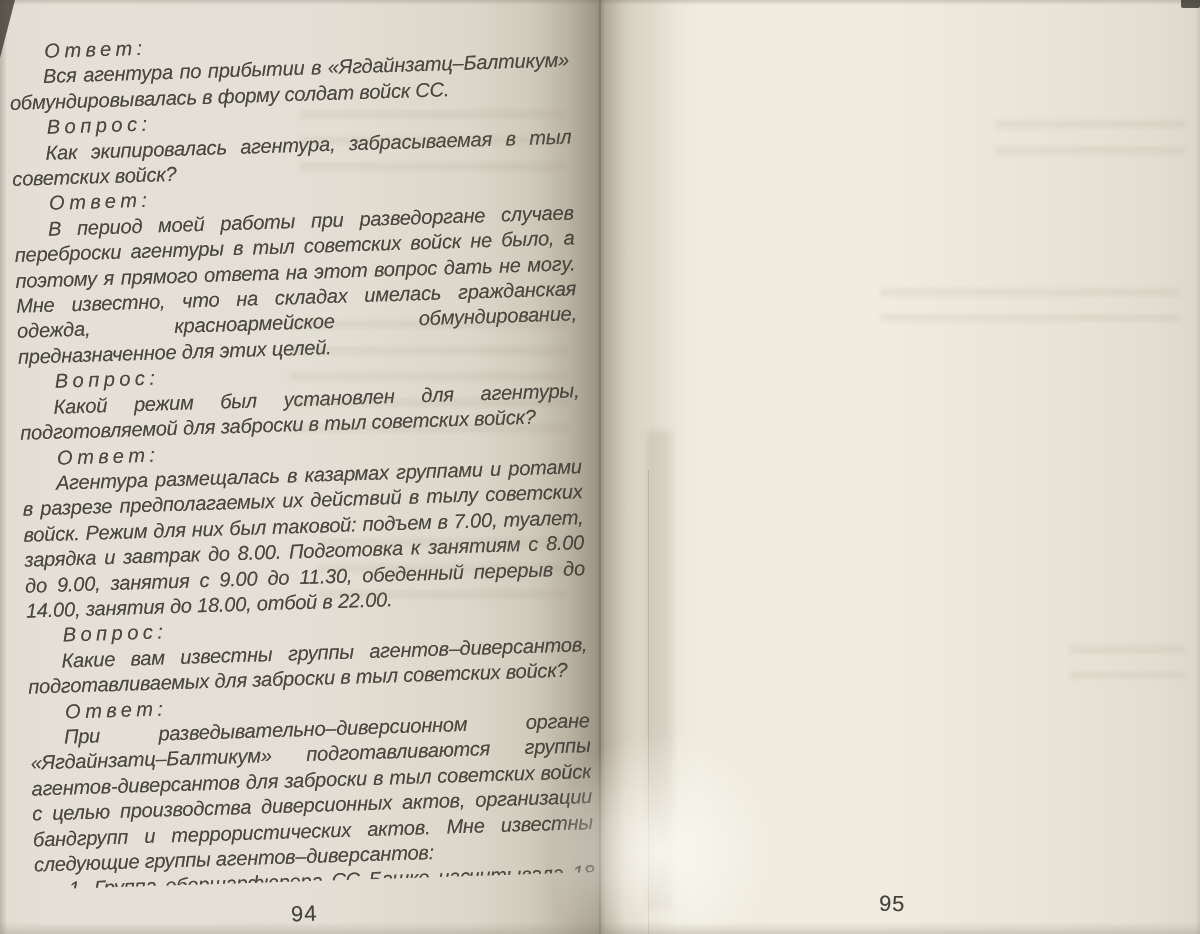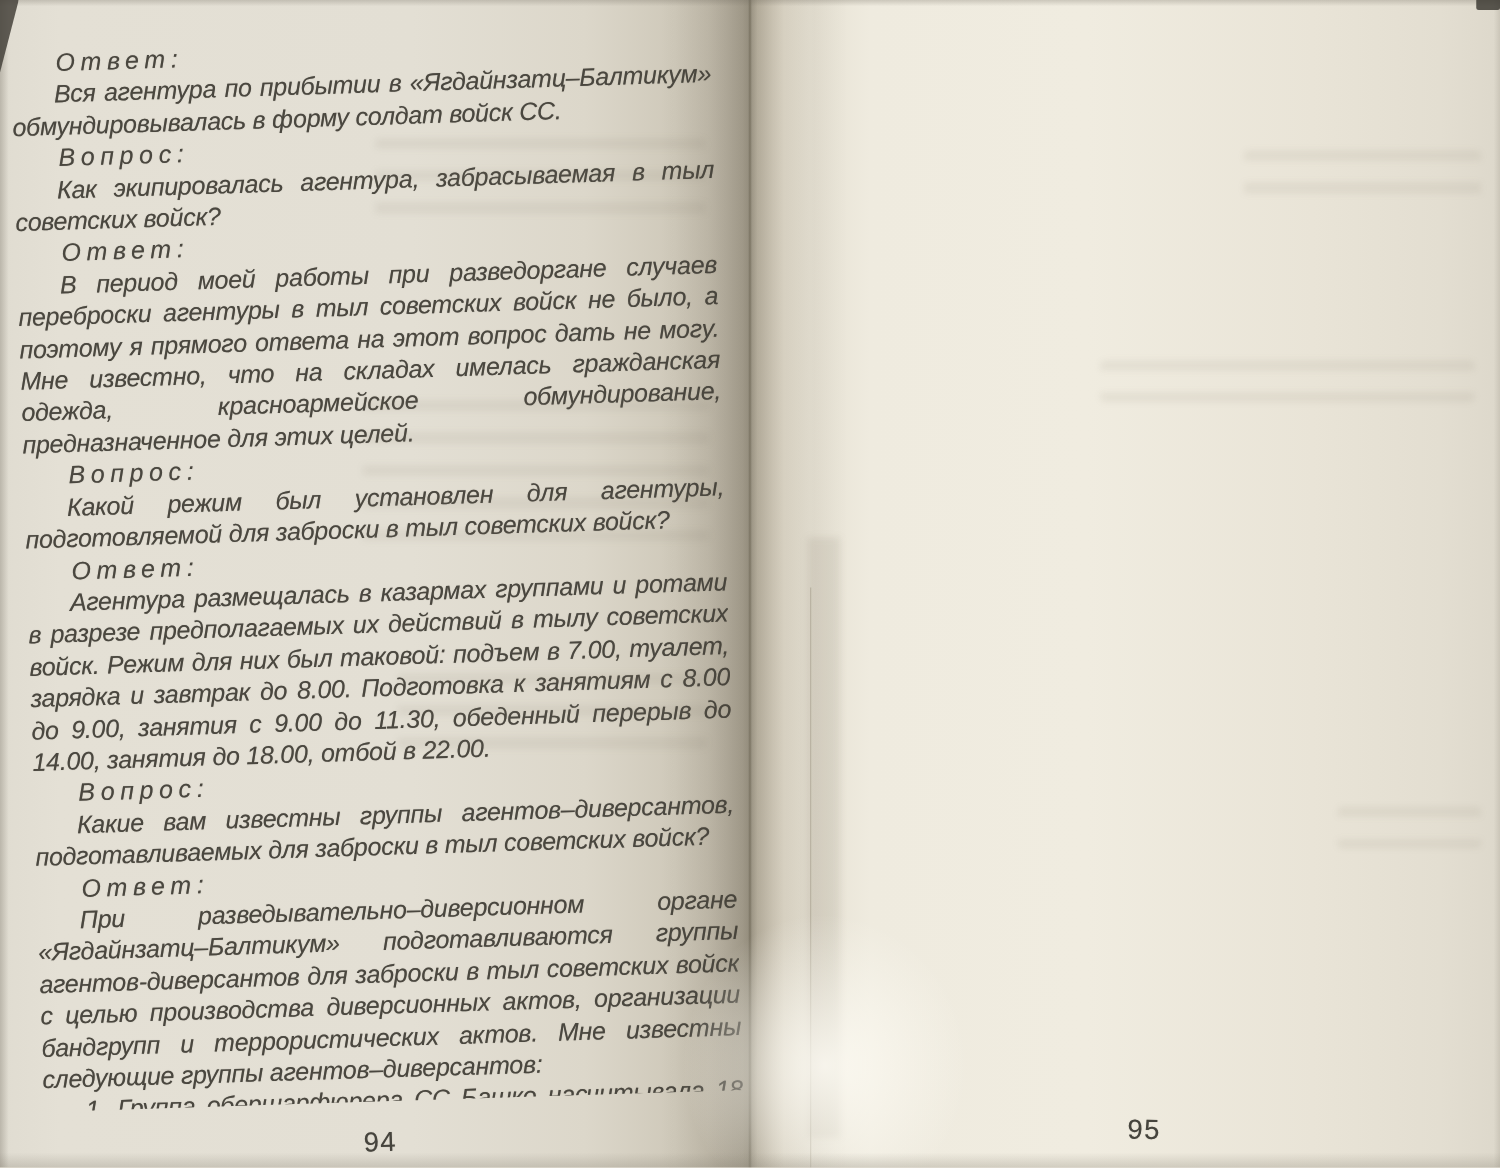--- a/index.html
+++ b/index.html
@@ -45,21 +45,21 @@
     letter-spacing:4.5px;
     text-align:left;
   }
 
   
   .page-number{
     position:absolute;color:#46443d;font-size:22px;letter-spacing:1px;
     text-shadow:0 0 .6px rgba(70,68,61,.5);
   }
   .page-number-left{left:291px;top:901px;transform:rotate(-2deg);}
-  .page-number-right{left:879px;top:891px;transform:rotate(1deg);margin-left:23px;}
+  .page-number-right{left:879px;top:891px;transform:rotate(1deg);}
 
   
   .gutter{
     position:absolute;top:0;left:528px;width:150px;height:934px;
     background:linear-gradient(to right,
       rgba(61,54,40,0) 0%,
       rgba(61,54,40,.07) 26%,
       rgba(61,54,40,.20) 44%,
       rgba(61,54,40,.28) 48%,
       rgba(92,82,62,.14) 52%,

